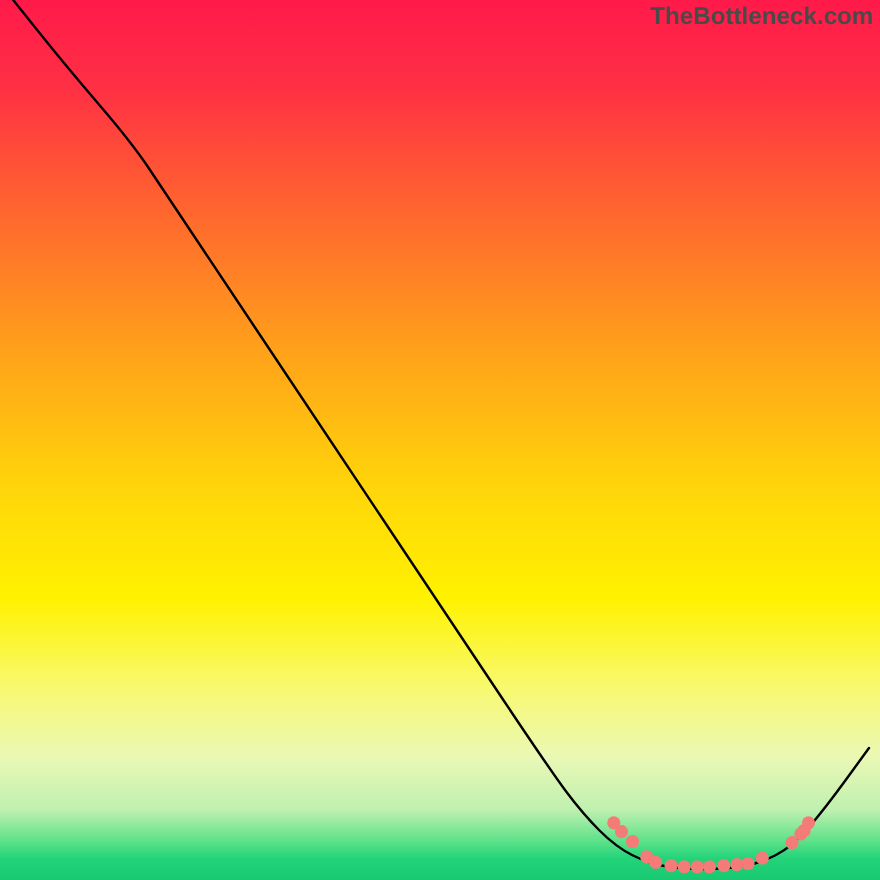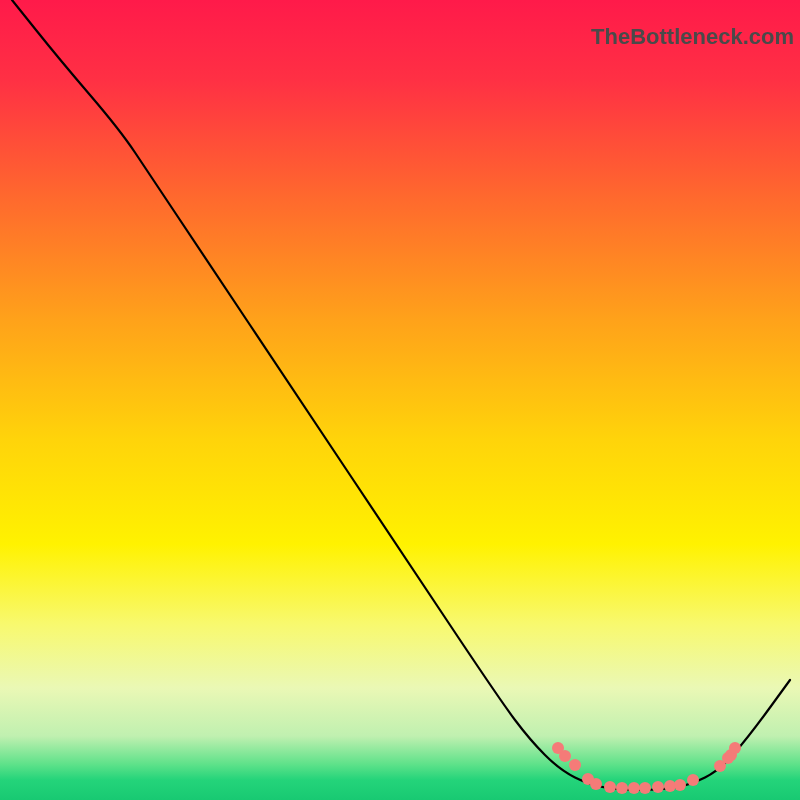--- a/index.html
+++ b/index.html
@@ -22,21 +22,20 @@
     display: block;
   }
   #watermark {
     position: absolute;
     top: 2px;
     right: 6px;
     font-size: 22px;
     font-weight: 600;
     color: #4a4a4a;
     letter-spacing: 0px;
-    margin-top: 22px;
   }
   #curve {
     position: absolute;
     inset: 0;
     display: block;
   }
 </style>
 </head>
 <body>
 

